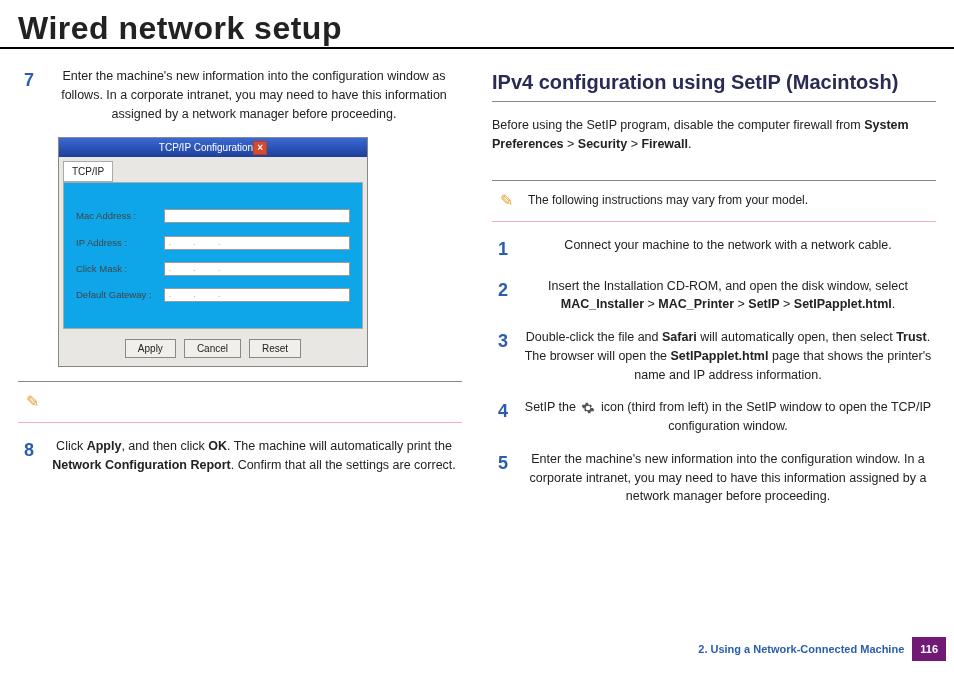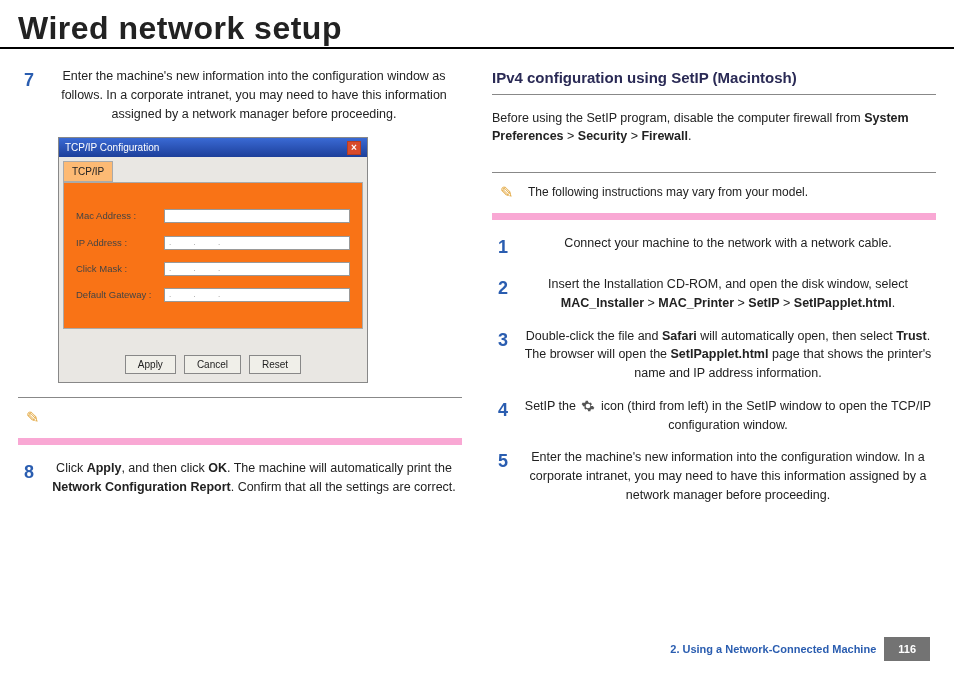--- a/index.html
+++ b/index.html
@@ -43,44 +43,44 @@
     width: 310px;
     border: 1px solid #888;
     background: #e9e7e3;
     font-size: 10px;
   }
   .dlg-title {
     background: linear-gradient(#3a6ad4, #1d3f9a);
     color: #fff;
     padding: 2px 6px;
     display: flex;
-    justify-content: space-between;
+    justify-content: center;
     align-items: center;
     font-size: 10px;
   }
   .dlg-close {
     width: 14px; height: 14px;
     background: #d94a2b;
     color: #fff;
     display: flex; align-items: center; justify-content: center;
     font-size: 10px; font-weight: bold;
     border: 1px solid #b53e23;
   }
   .dlg-tab {
-    background: #fdba74;
+    background: #ffffff;
     padding: 2px 8px;
     border: 1px solid #aaa;
     display: inline-block;
     margin: 4px 4px 0 4px;
     font-size: 10px;
   }
   .dlg-body {
     border: 1px solid #aaa;
-    background: #f97316;
-    margin: 0 4px 20px 4px;
+    background: #0ea5e9;
+    margin: 0 4px 4px 4px;
     padding: 14px 12px;
   }
   .dlg-row {
     display: flex;
     align-items: center;
     gap: 8px;
     margin: 12px 0;
     font-size: 9.5px;
     color: #444;
   }
@@ -93,70 +93,70 @@
   .dlg-btns {
     display: flex; gap: 8px; justify-content: center;
     padding: 6px 0 8px 0;
   }
   .dlg-btns span {
     border: 1px solid #888; background: #f0efe9;
     padding: 1px 12px; font-size: 10px;
   }
   .note {
     border-top: 1px solid #888;
-    border-bottom: 7px solid #f9a8d4;
+    border-bottom: 1px solid #f9a8d4;
     padding: 10px 6px;
     display: flex;
     gap: 10px;
     margin: 14px 0;
     font-size: 12px;
     line-height: 1.5;
   }
   .pencil-icon {
     width: 20px; height: 20px; flex-shrink: 0;
     position: relative;
   }
   .pencil-icon::before {
     content: "✎";
     position: absolute;
     font-size: 16px;
     color: #e0a030;
     top: -2px; left: 2px;
     transform: rotate(0deg);
   }
   .section-title {
-    font-size: 15px;
+    font-size: 20px;
     font-weight: 700;
     color: #2a2a55;
     border-bottom: 1px solid #888;
     padding-bottom: 4px;
     margin-bottom: 14px;
   }
   .gear-icon {
     display: inline-flex;
     vertical-align: middle;
     width: 14px; height: 14px;
     margin: 0 2px;
   }
   .gear-icon svg { width: 14px; height: 14px; }
   .footer {
     position: absolute;
     bottom: 14px;
-    right: 24px;
+    right: 8px;
     display: flex;
     align-items: center;
     gap: 8px;
     font-size: 11px;
     font-weight: 700;
   }
   .footer .chap { color: #2a5db0; }
   .footer .pg {
-    background: #737373;
+    background: #701a75;
     color: #fff;
-    padding: 6px 14px;
+    padding: 6px 8px;
   }
   b { font-weight: 700; }
 </style>
 </head>
 <body>
 
 <div class="page-title">Wired network setup</div>
 
 <div class="columns">
 

